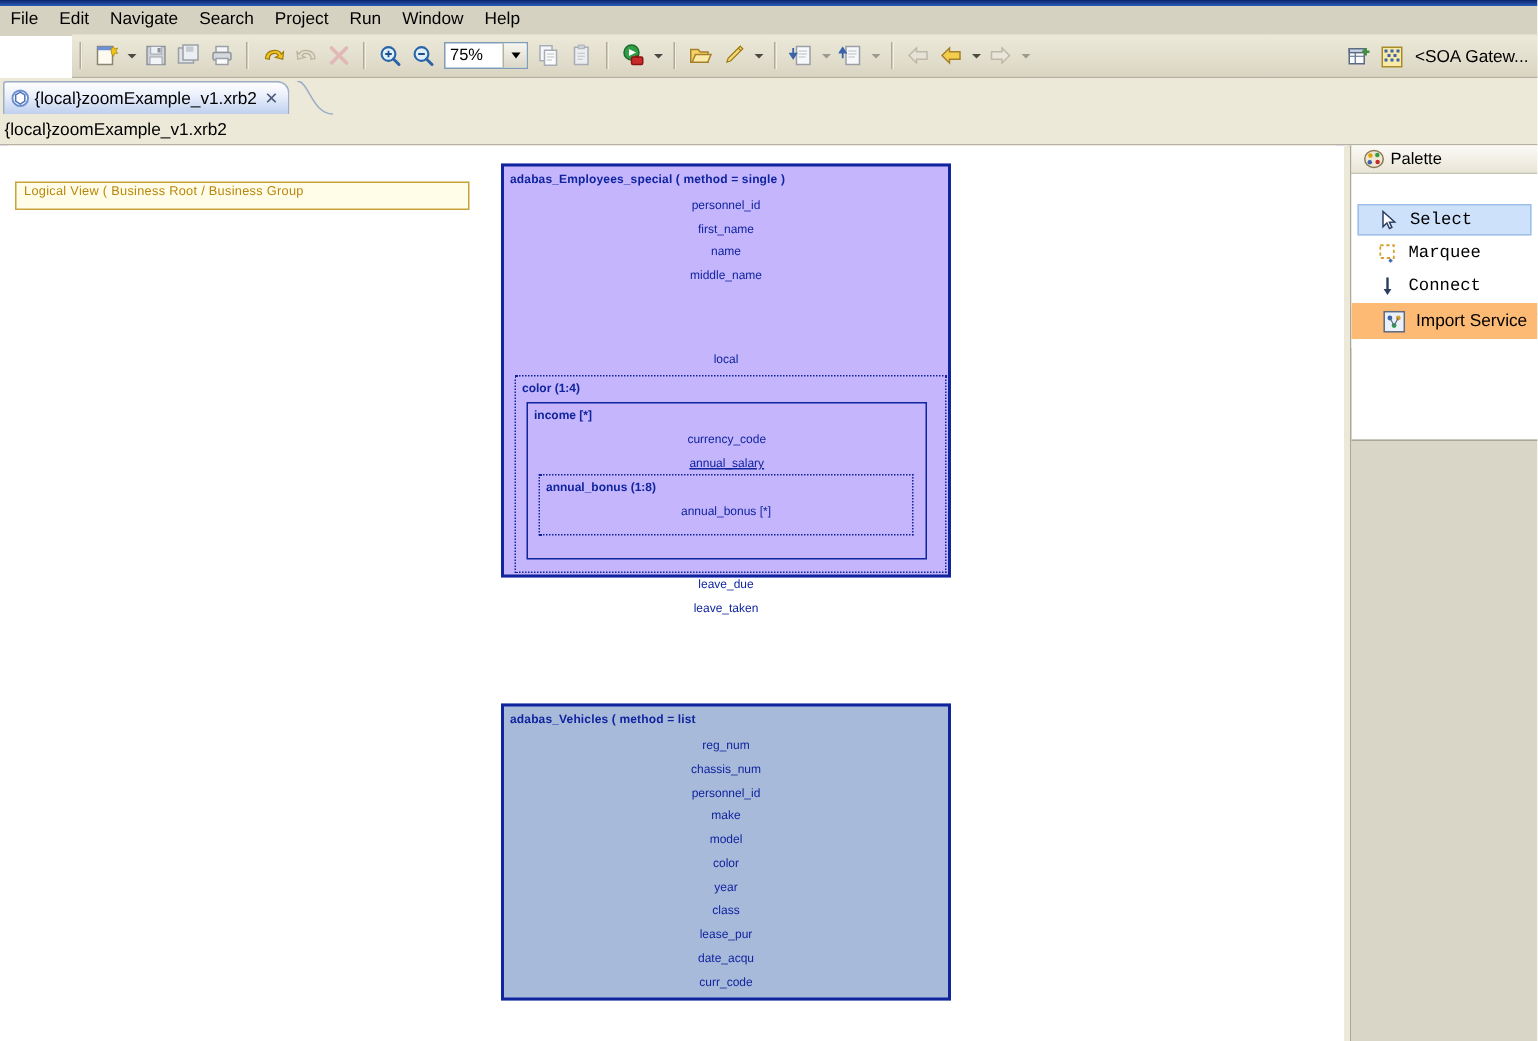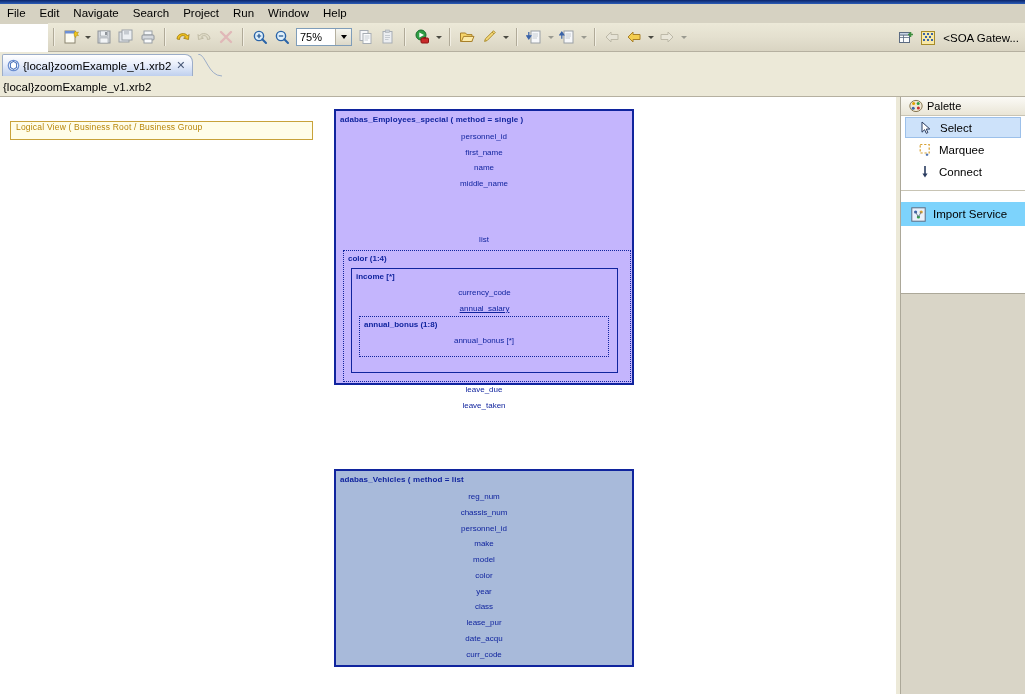--- a/index.html
+++ b/index.html
@@ -175,21 +175,21 @@
     border-left:1px solid #aca899;
     box-sizing:border-box;
   }
   .palette-header{
     height:19px;display:flex;align-items:center;padding-left:4px;
     background:linear-gradient(to bottom,#fbfaf6,#e9e5d6);
     border-bottom:1px solid #c8c4b4;
     box-sizing:border-box;
   }
   .palette-header span{font-size:11px;color:#000;margin-left:4px;}
-  .palette-section{padding:0 0 4px 0;background:#fff;}
+  .palette-section{padding:19px 0 4px 0;background:#fff;font-family:Liberation Mono, monospace;}
   .pal-item{
     display:flex;align-items:center;height:21px;
     padding-left:14px;box-sizing:border-box;margin:1px 4px;
   }
   .pal-item.sel{
     background:#cde2fa;border:1px solid #9cc0ea;
     box-sizing:border-box;
   }
   .pal-item span.lbl{font-size:11.5px;color:#000;margin-left:7px;}
   .pal-sep{
@@ -197,22 +197,22 @@
   }
   .pal-sep2{
     height:1px;background:#ffffff;
   }
   .palette-bottom{
     position:absolute;left:0;top:196px;width:124px;bottom:0;
     background:#d9d5c7;border-top:1px solid #aca899;
   }
   .pal-item2{
     display:flex;align-items:center;height:24px;
-    padding-left:10px;box-sizing:border-box;
-    background:#7dd3fc;
+    padding-left:21px;box-sizing:border-box;
+    background:#fdba74;
   }
   .pal-item2 span.lbl{font-size:11.5px;color:#000;margin-left:7px;}
   .pal-white-block{
     position:absolute;left:0;top:105px;width:124px;height:30px;background:#fff;
   }
   svg{display:block;}
 </style>
 </head>
 <body>
 
@@ -466,21 +466,21 @@
 
     <div class="node node-emp" style="left:334px;top:12px;">
       <div class="node-title">adabas_Employees_special   ( method = single )</div>
 
       <div class="field" style="top:21px;">personnel_id</div>
       <div class="field" style="top:37px;">first_name</div>
       <div class="field" style="top:52px;">name</div>
       <div class="field" style="top:68px;">middle_name</div>
 
 
-      <div class="field" style="top:124px;">list</div>
+      <div class="field" style="top:124px;">local</div>
 
       <div class="group" style="left:7px;top:139px;width:288px;height:132px;">
         <div class="group-label">color (1:4)</div>
 
         <div class="group-solid" style="left:7px;top:17px;width:267px;height:105px;">
           <div class="group-label">income [*]</div>
           <div class="field" style="top:19px;">currency_code</div>
           <div class="field" style="top:35px;text-decoration:underline;">annual_salary</div>
 
           <div class="group" style="left:7px;top:47px;width:250px;height:41px;">

